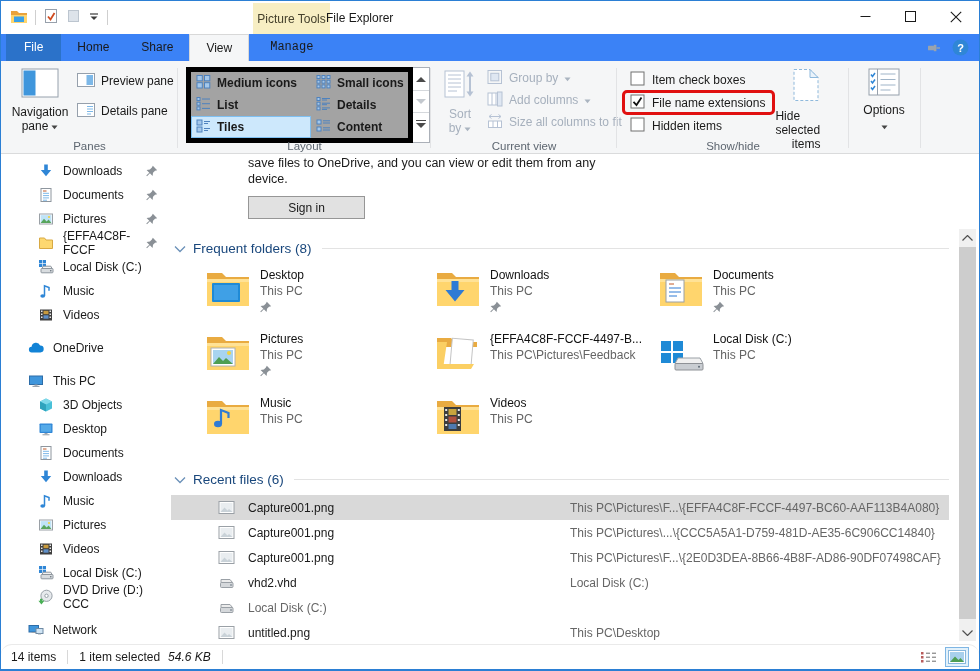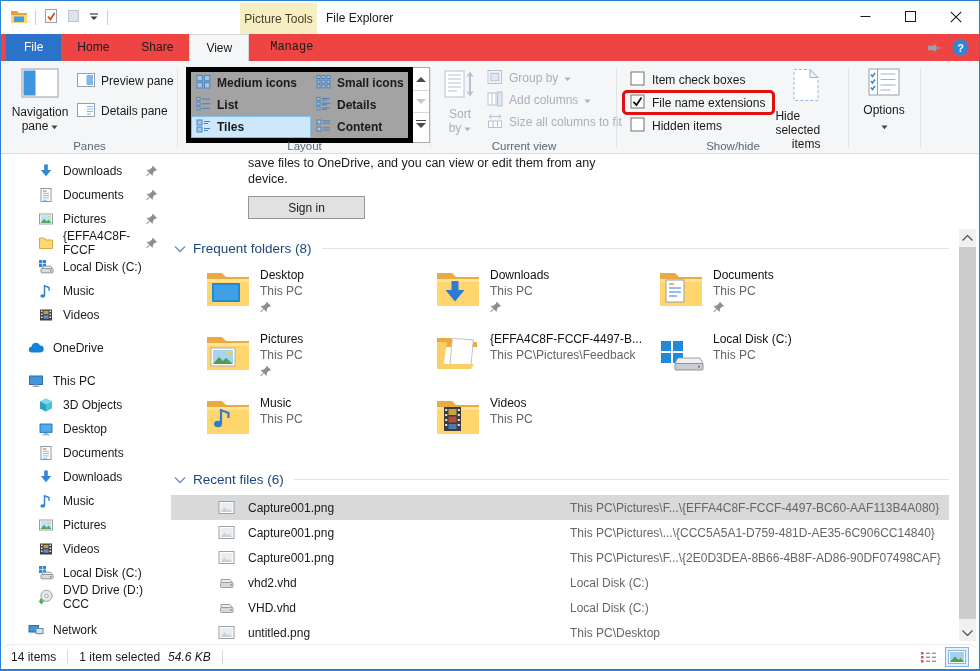--- a/index.html
+++ b/index.html
@@ -5,28 +5,28 @@
   * { margin:0; padding:0; box-sizing:border-box; }
   html,body { background:#9a9a9a; }
   body { font-family:"Liberation Sans","DejaVu Sans",sans-serif; font-size:12px; color:#1a1a1a; }
   .window { width:980px; height:671px; background:#fff; border:1px solid #2b7fd4; border-bottom-width:2px;
             display:flex; flex-direction:column; overflow:hidden; position:relative; }
 
   
   .titlebar { height:33px; flex:0 0 auto; position:relative; background:#fff; display:flex; align-items:center; }
   .qat { display:flex; align-items:center; gap:7px; padding-left:9px; }
   .qat-sep { width:1px; height:15px; background:#cfcfcf; }
-  .context-header { position:absolute; left:239px; top:2px; width:77px; height:31px; background:#f7eec3;
+  .context-header { position:absolute; left:252px; top:2px; width:77px; height:31px; background:#f7eec3;
                     display:flex; align-items:center; justify-content:center; color:#45412c; }
   .window-title { position:absolute; left:325px; top:10px; }
   .win-controls { position:absolute; right:1px; top:1px; display:flex; }
   .win-btn { width:45px; height:29px; display:flex; align-items:center; justify-content:center; }
 
   
-  .tabrow { height:27px; flex:0 0 auto; display:flex; align-items:center; background:#ef4444; position:relative; }
+  .tabrow { height:27px; flex:0 0 auto; display:flex; align-items:center; background:#3b82f6; position:relative; }
   .tab { height:27px; line-height:26px; padding:0 16px; }
   .tab.file { background:#2b72c9; color:#fff; margin-left:5px; padding:0 18px; }
   .tab.active { background:#f5f6f7; border:1px solid #d8d8d8; border-bottom:none; }
   .tab.manage { padding:0 21px;font-family:Liberation Mono, monospace; }
   .tabrow-right { position:absolute; right:10px; top:5px; display:flex; align-items:center; gap:11px; }
 
   
   .ribbon { height:93px; flex:0 0 auto; background:#f5f6f7; border-bottom:1px solid #dadbdc; display:flex; padding-top:2px; }
   .rgroup { position:relative; padding:3px 8px 16px 8px; display:flex; align-items:flex-start; }
   .rgroup::after { content:""; position:absolute; right:0; top:5px; bottom:5px; width:1px; background:#e2e3e5; }
@@ -879,21 +879,20 @@
             <span class="r-path">Local Disk (C:)</span>
           </div>
           <div class="r-row">
             <span class="r-ic">
               <svg width="17" height="15" viewBox="0 0 17 15" xmlns="http://www.w3.org/2000/svg">
                 <path d="M3 4.5h9l2.5 3H3z" fill="#ececec" stroke="#9aa0a6"></path>
                 <rect x="2.5" y="7.5" width="12.5" height="5" rx="1" fill="#d5d8db" stroke="#9aa0a6"></rect>
                 <circle cx="13" cy="10" r="0.8" fill="#5f6b76"></circle>
               </svg>
             </span>
-            <span class="r-name">VHD.vhd</span>
             <span class="r-path">Local Disk (C:)</span>
           </div>
           <div class="r-row">
             <span class="r-ic">
               <svg width="17" height="15" viewBox="0 0 17 15" xmlns="http://www.w3.org/2000/svg">
                 <rect x="1" y="1.5" width="15" height="12" fill="#fff" stroke="#9aa0a6"></rect>
                 <rect x="2.5" y="3" width="12" height="9" fill="#e9edf0"></rect>
                 <path d="M2.5 12l4-4.5 3 3 1.5-1.5 3.5 3z" fill="#c9d2d8"></path>
               </svg>
             </span>

